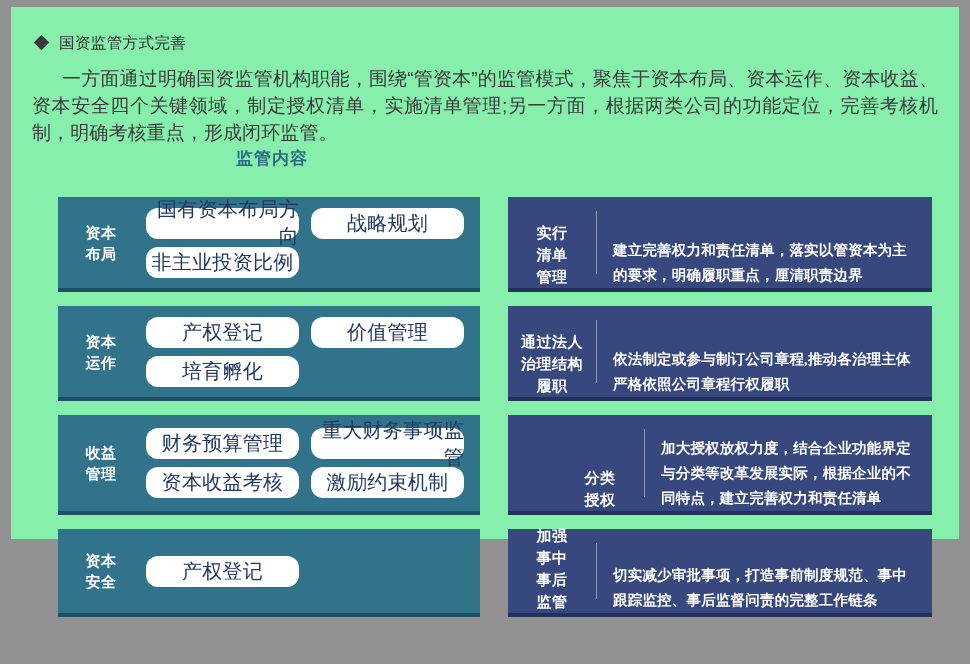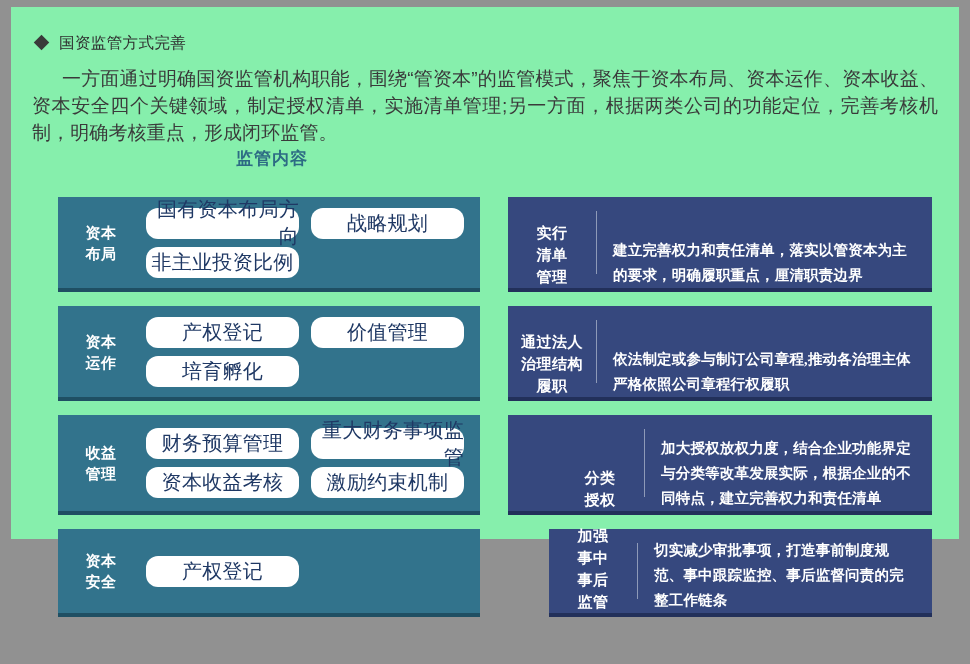--- a/index.html
+++ b/index.html
@@ -135,21 +135,21 @@
     border-bottom: 4px solid #22305a;
     display: flex;
     align-items: flex-end;
     padding: 0 16px 0 0;
     font-family: Liberation Serif, serif;
   }
   .rcard + .rcard { margin-top: 14px; }
   .rcard-h1 { height: 95px; }
   .rcard-h2 { height: 95px; }
   .rcard-h3 { height: 100px; padding-left: 48px; }
-  .rcard-h4 { height: 88px; margin-left: 41px; }
+  .rcard-h4 { height: 88px; }
 
   .rcard-label {
     width: 88px;
     flex: none;
     color: #ffffff;
     font-size: 15px;
     font-weight: bold;
     line-height: 22px;
     text-align: center;
     letter-spacing: 0.5px;

